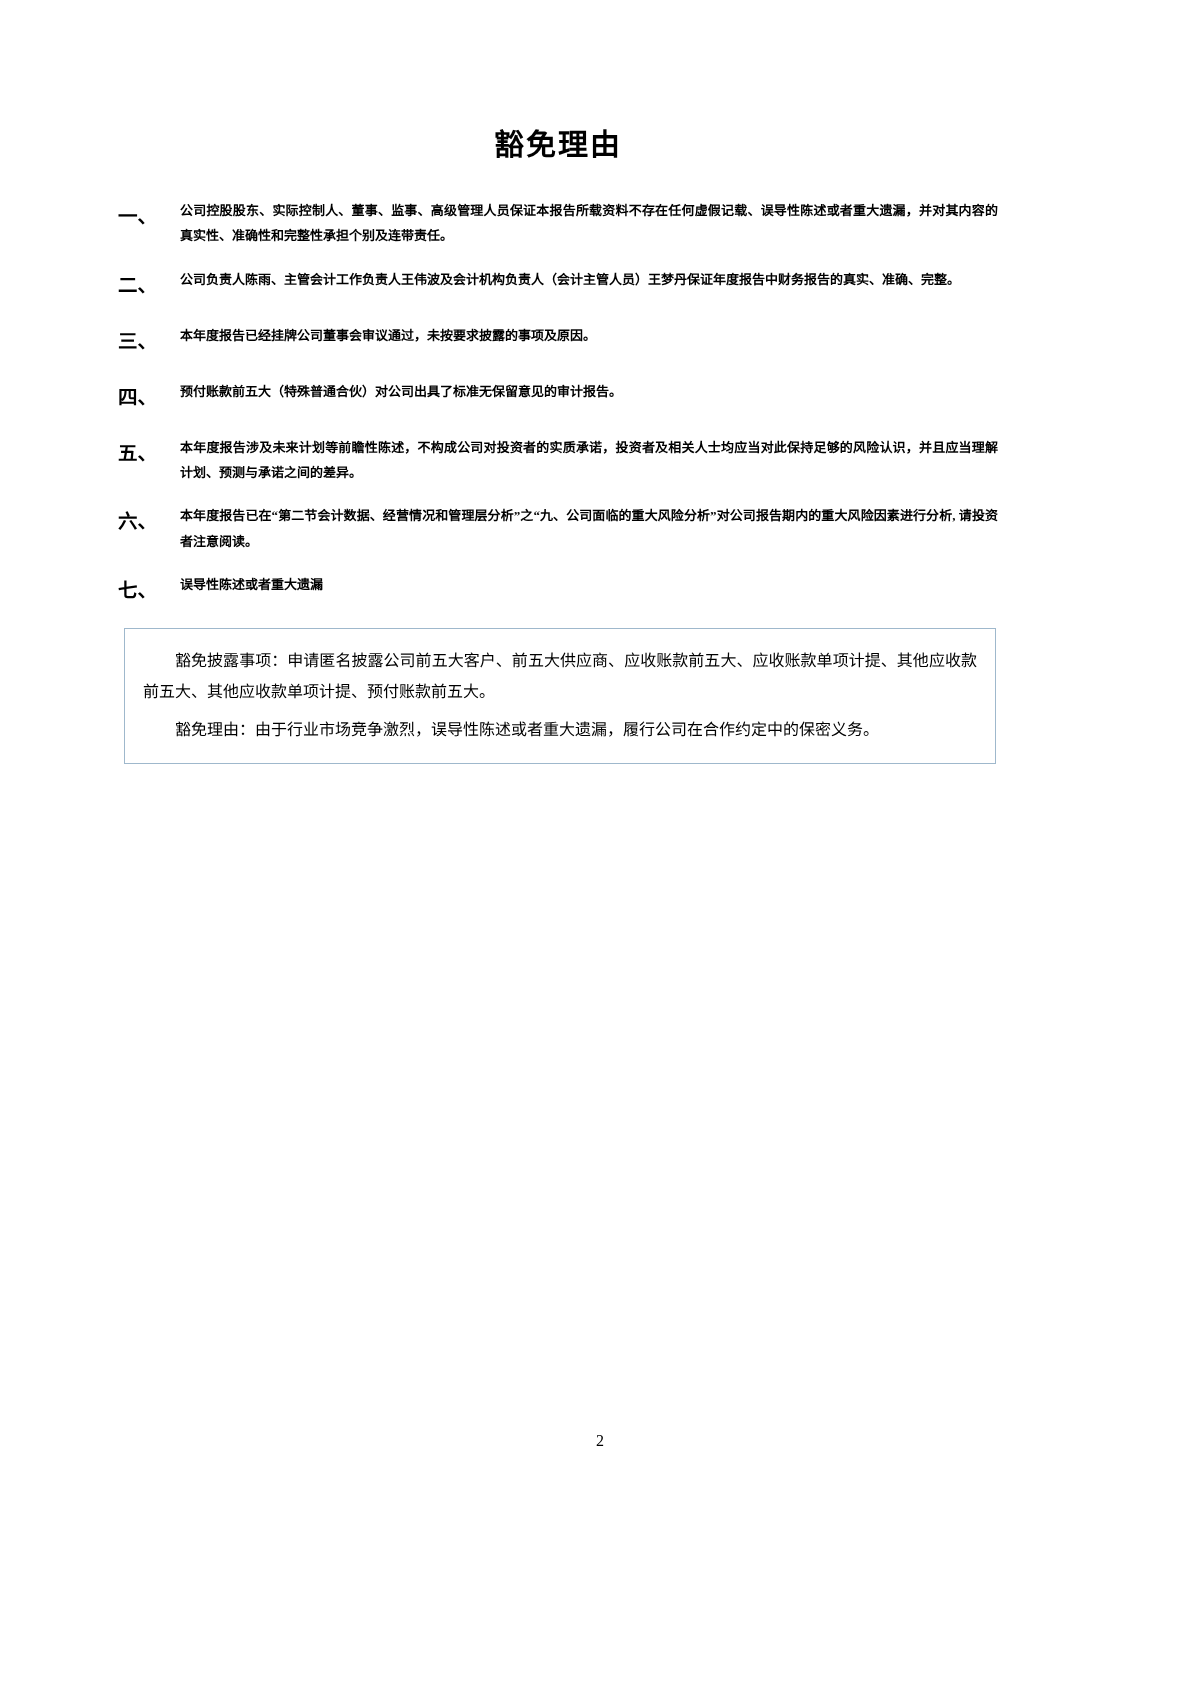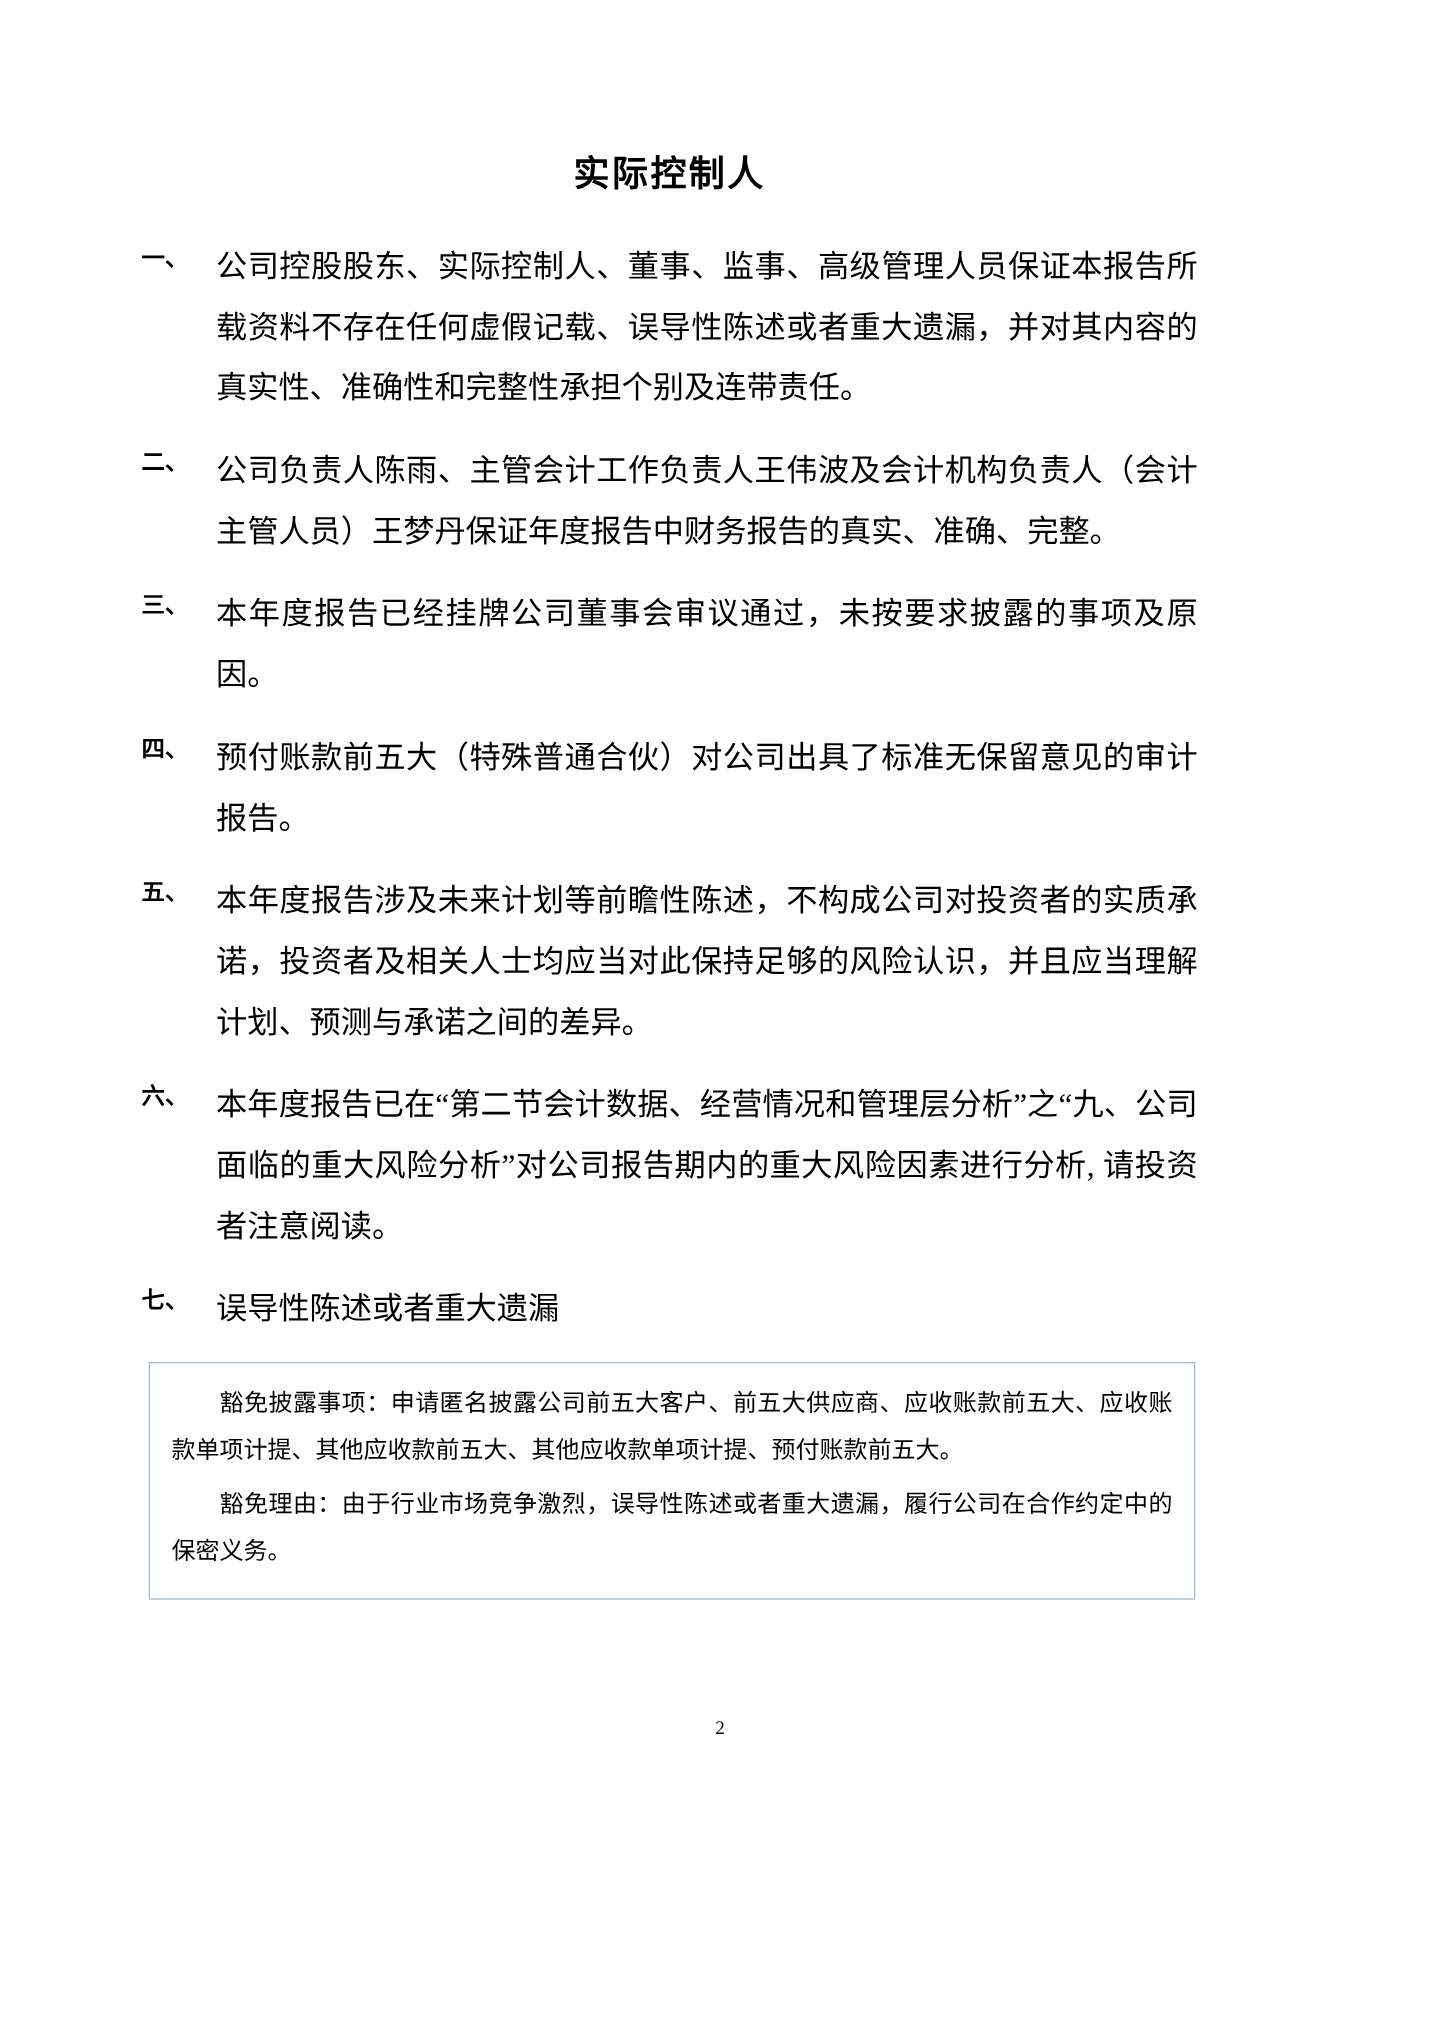--- a/index.html
+++ b/index.html
@@ -42,42 +42,42 @@
   .item-num {
     flex: 0 0 auto;
     width: 62px;
     font-size: 19.5px;
     font-weight: 700;
     line-height: 1.95;
     white-space: nowrap;
   }
   .item-text {
     flex: 1 1 auto;
-    font-size: 26px;
-    font-weight: 400;
+    font-size: 13px;
+    font-weight: 700;
     line-height: 1.95;
     text-align: justify;
     text-justify: inter-ideograph;
   }
   .notice-box {
     margin-top: 10px;
     margin-left: 6px;
     width: 872px;
     border: 1px solid #9fb8cc;
     box-sizing: border-box;
     padding: 16px 18px 18px 18px;
   }
   .notice-p {
-    font-size: 20px;
+    font-size: 16px;
     line-height: 1.95;
     text-indent: 2em;
     margin: 0;
     text-align: justify;
     text-justify: inter-ideograph;
-    font-family: Liberation Mono, monospace;
+    font-family: Liberation Sans, sans-serif;
   }
   .notice-p + .notice-p {
     margin-top: 6px;
   }
   .page-number {
     position: absolute;
     left: 0;
     right: 0;
     top: 1432px;
     text-align: center;
@@ -85,21 +85,21 @@
     font-family: "Liberation Serif", "DejaVu Serif", serif;
   }
 </style>
 </head>
 <body>
 
 <div class="page">
 
   <div class="content">
 
-    <h1 class="doc-title">实际控制人</h1>
+    <h1 class="doc-title">豁免理由</h1>
 
     <div class="item">
       <div class="item-num">一、</div>
       <div class="item-text">公司控股股东、实际控制人、董事、监事、高级管理人员保证本报告所载资料不存在任何虚假记载、误导性陈述或者重大遗漏，并对其内容的真实性、准确性和完整性承担个别及连带责任。</div>
     </div>
 
     <div class="item">
       <div class="item-num">二、</div>
       <div class="item-text">公司负责人陈雨、主管会计工作负责人王伟波及会计机构负责人（会计主管人员）王梦丹保证年度报告中财务报告的真实、准确、完整。</div>
     </div>

